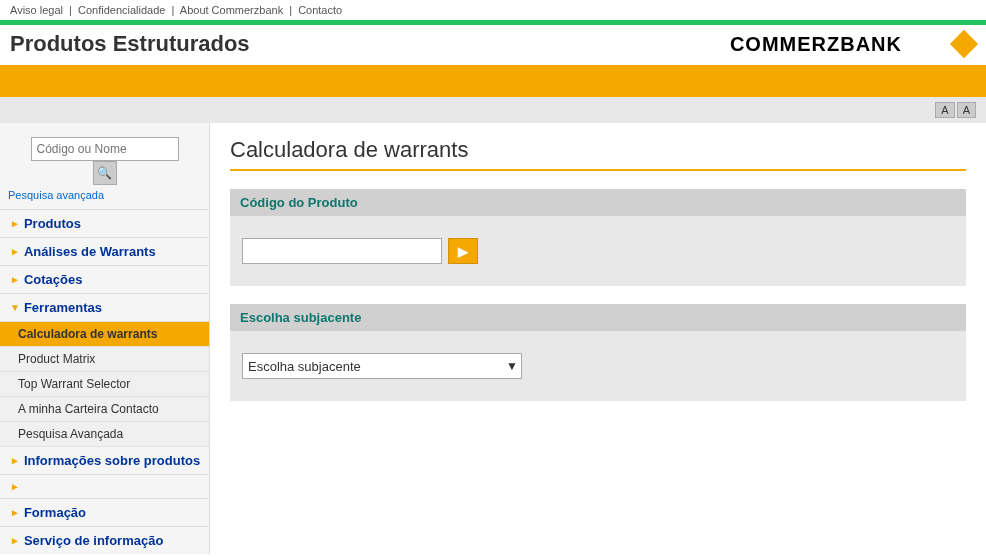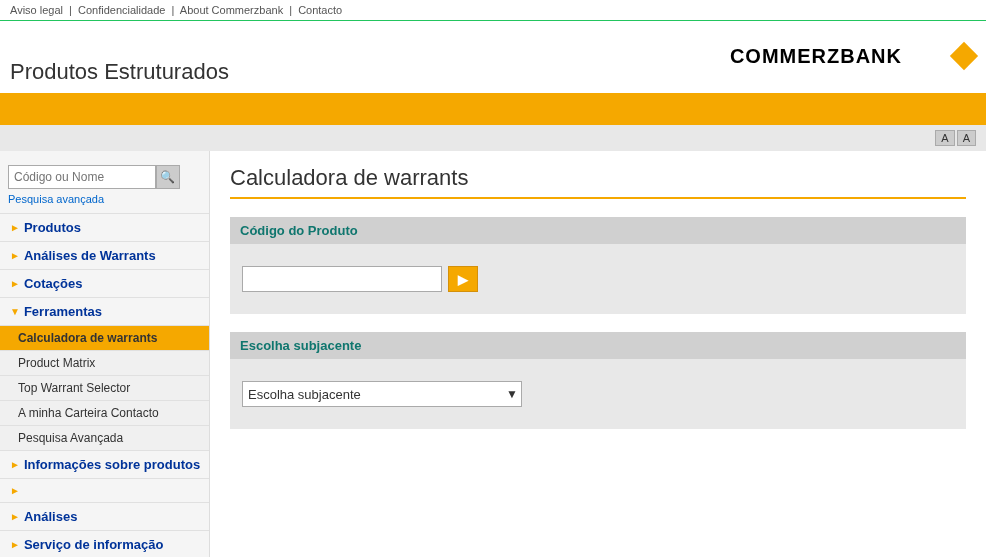--- a/index.html
+++ b/index.html
@@ -4,38 +4,37 @@
   <style>
     * { margin: 0; padding: 0; box-sizing: border-box; }
     body { font-family: Arial, sans-serif; font-size: 13px; color: #333; background: #fff; width: 986px; }
 
     
     .top-bar {
       background: #fff;
       padding: 4px 10px;
       font-size: 11px;
       color: #555;
-      border-bottom: 1px solid #22c55e;
+      border-bottom: 5px solid #22c55e;
     }
     .top-bar a { color: #555; text-decoration: none; }
     .top-bar span { margin: 0 3px; }
 
     
     .header {
       display: flex;
       align-items: center;
       justify-content: space-between;
       padding: 6px 10px 8px 10px;
       background: #fff;
     }
     .header-title {
       font-size: 22px;
-      font-weight: normal;
-      color: #333;
-      margin-top: 32px;
+      font-weight: bold;
+      color: #333;
     }
     .logo-container {
       display: flex;
       align-items: center;
       gap: 46px;
     }
     .logo-text {
       font-size: 20px;
       font-weight: bold;
       color: #000;
@@ -94,20 +93,21 @@
       border-right: 1px solid #ddd;
       padding-top: 8px;
     }
 
     .search-area {
       padding: 6px 8px 8px 8px;
     }
     .search-box {
       display: flex;
       align-items: center;
+      flex-direction: column;
     }
     .search-input {
       width: 148px;
       height: 24px;
       border: 1px solid #aaa;
       padding: 2px 5px;
       font-size: 12px;
       color: #999;
     }
     .search-btn {
@@ -330,21 +330,21 @@
       <span class="arrow">►</span>
       <span>Informações sobre produtos</span>
     </div>
 
     <div class="nav-item">
       <span class="arrow">►</span>
     </div>
 
     <div class="nav-item">
       <span class="arrow">►</span>
-      <span>Análises</span>
+      <span>Formação</span>
     </div>
 
     <div class="nav-item">
       <span class="arrow">►</span>
       <span>Serviço de informação</span>
     </div>
 
   </div>
 
   <div class="content">

